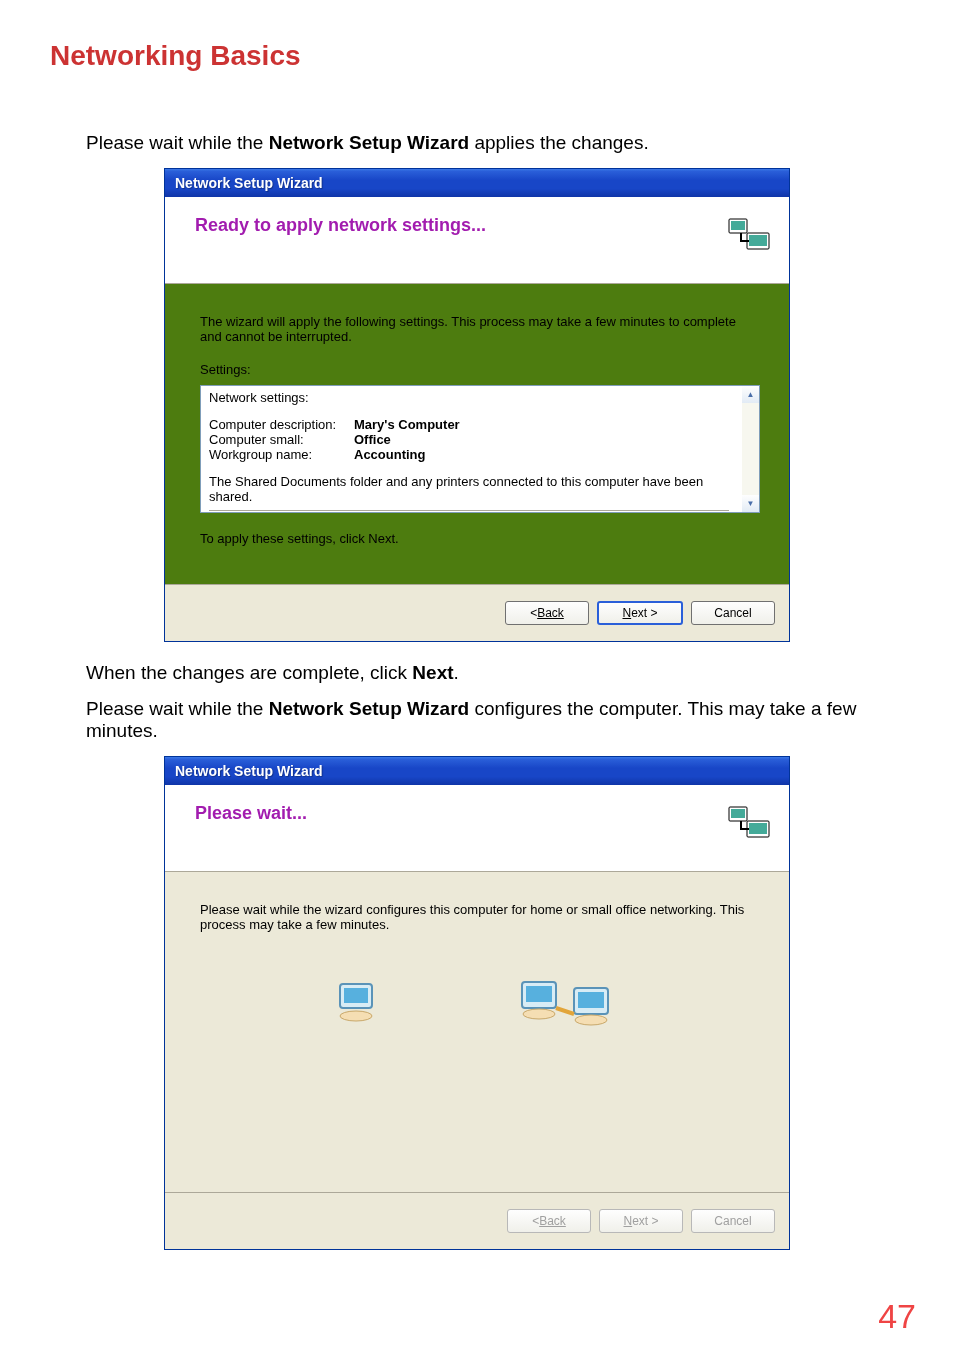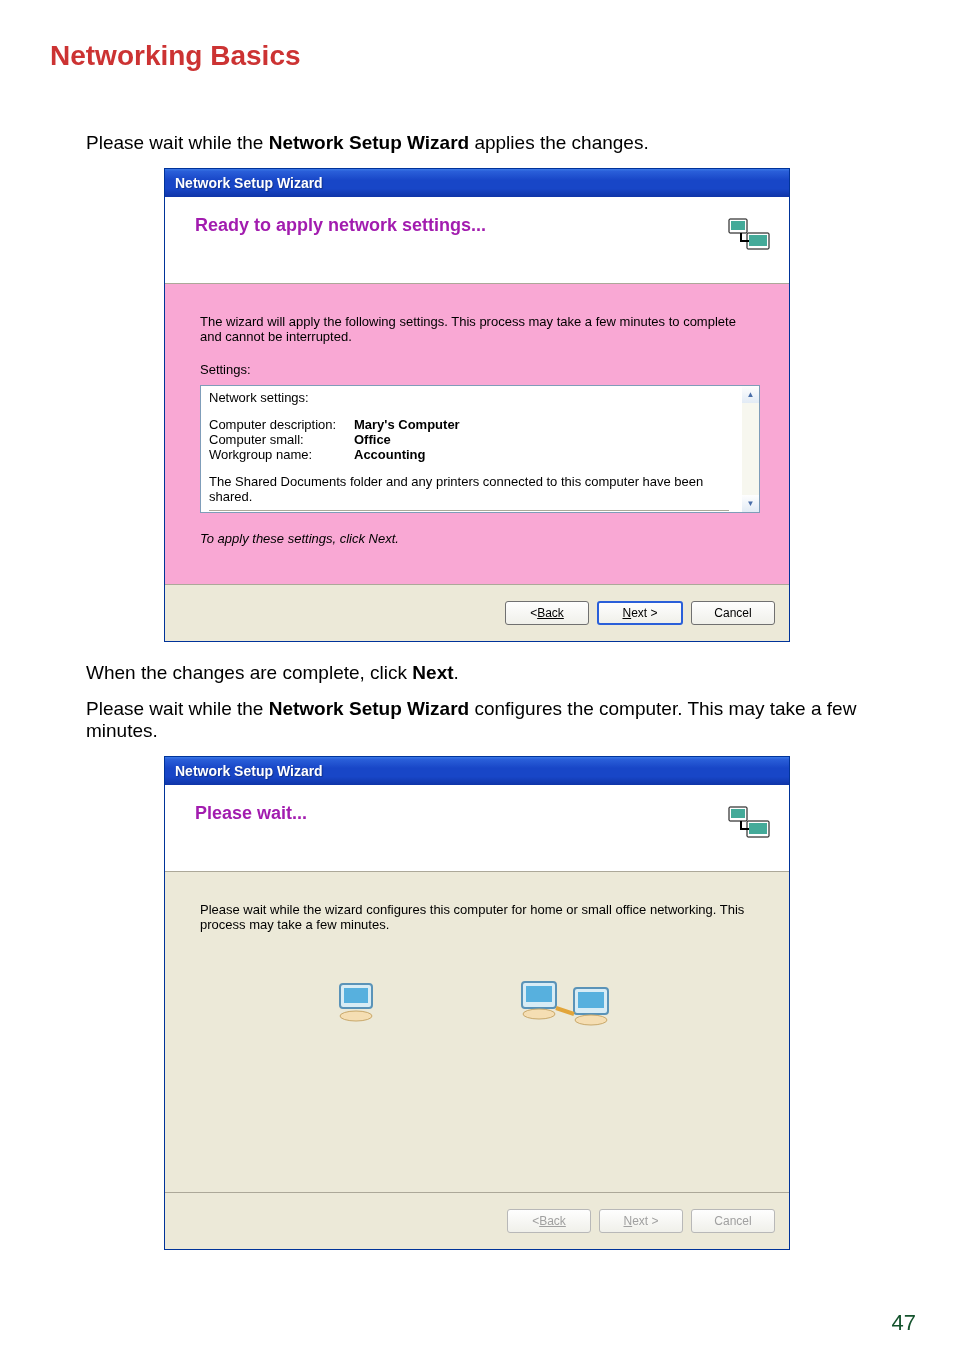--- a/index.html
+++ b/index.html
@@ -51,21 +51,21 @@
       font-size: 18px;
       font-weight: bold;
       color: #a21caf;
       padding-top: 2px;
     }
     .header-icon {
       width: 44px; height: 44px;
       flex: 0 0 44px;
     }
     .content-region {
-      background: #f9a8d4;
+      background: #4d7c0f;
       padding: 30px 35px 10px 35px;
       font-size: 13px;
       color: #000;
       min-height: 300px;
     }
     .content-region p { margin-bottom: 8px; }
     .settings-label { margin-top: 18px; margin-bottom: 2px; }
     .settings-box {
       background: #fff;
       border: 1px solid #7f9db9;
@@ -93,21 +93,21 @@
     .settings-content {
       padding: 4px 8px;
       width: calc(100% - 17px);
     }
     .settings-content .heading { margin-bottom: 12px; }
     .row { display:flex; }
     .row .k { width: 145px; }
     .row .v { font-weight: bold; }
     .shared-note { margin-top: 12px; }
     .sep-line { border-top:1px solid #aca899; margin-top:6px; width: 520px; }
-    .apply-hint { margin: 18px 0 12px 0; font-style: italic; }
+    .apply-hint { margin: 18px 0 12px 0; }
     .footer-region {
       border-top: 1px solid #aca899;
       background: #ece9d8;
       padding: 16px 14px 16px 14px;
       display: flex;
       justify-content: flex-end;
       gap: 8px;
     }
     .wiz-btn {
       width: 84px; height: 24px;
@@ -129,22 +129,22 @@
     .progress-icons {
       display:flex;
       justify-content: space-around;
       margin-top: 42px;
       padding: 0 60px;
     }
     .page-number {
       position:absolute;
       bottom: 16px;
       right: 38px;
-      font-size: 22px;
-      color:#14532d;
+      font-size: 34px;
+      color:#ef4444;
     }
     .u { text-decoration: underline; }
   </style>
 </head>
 <body>
 
 <h1 class="page-heading">Networking Basics</h1>
 
 <p class="body-text">
   <span>Please wait while the </span><b>Network Setup Wizard</b><span> applies the changes.</span>

